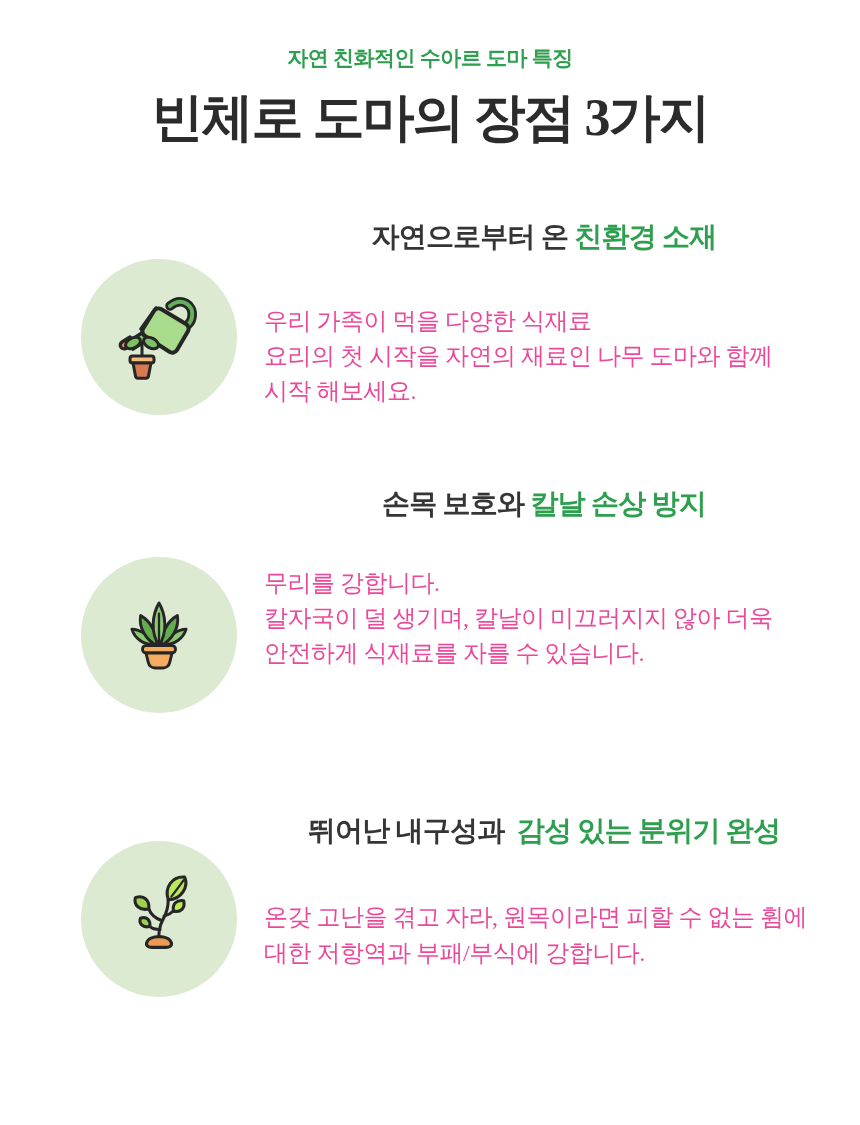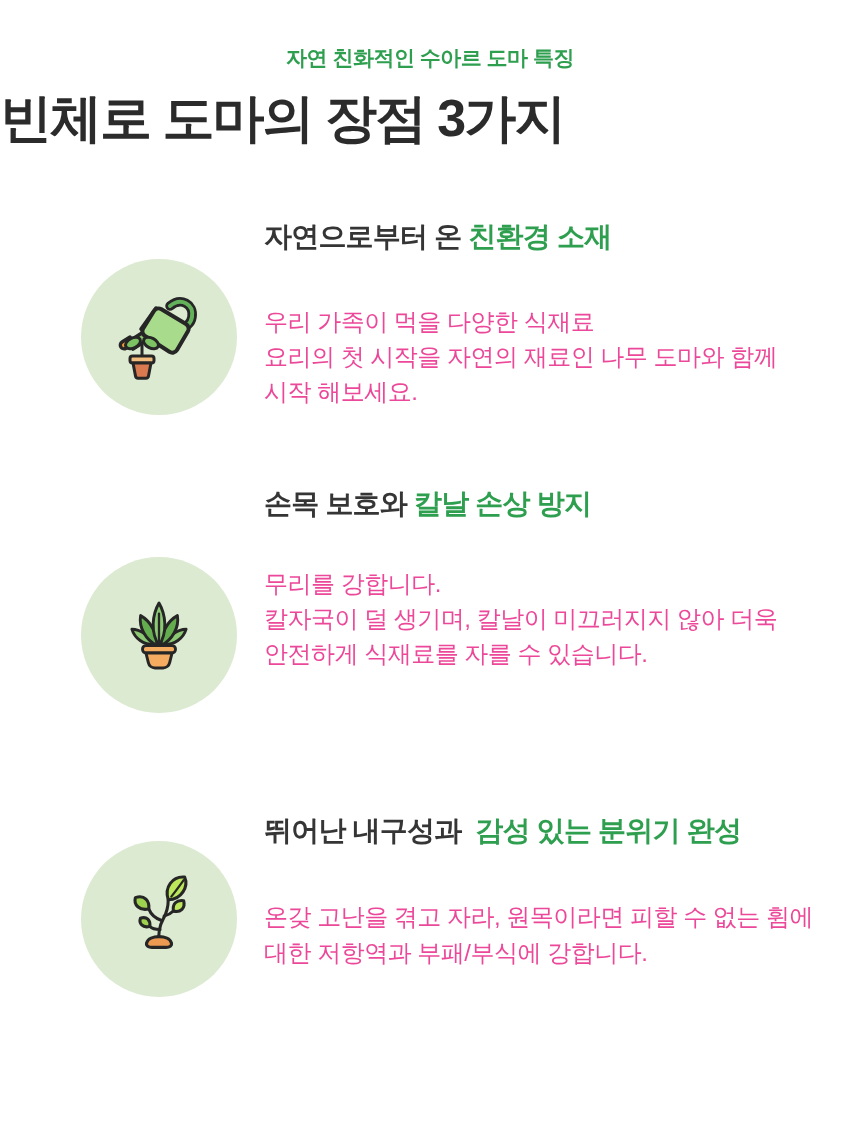--- a/index.html
+++ b/index.html
@@ -1,45 +1,46 @@
 <!DOCTYPE html>
 <html lang="ko"><head>
 <meta charset="utf-8">
 <style>
   html,body{margin:0;padding:0;background:#ffffff;}
   .page{
     position:relative;
     width:860px;height:1125px;
     background:#ffffff;
     overflow:hidden;
-    font-family:Liberation Sans, sans-serif;
+    font-family:Liberation Serif, serif;
   }
   .eyebrow{
     position:absolute;top:45px;left:0;width:860px;
     text-align:center;
     font-size:21px;font-weight:700;line-height:26px;
     color:#2e9e4f;letter-spacing:-0.5px;
   }
   .main-title{
     position:absolute;top:86px;left:0;width:860px;margin:0;
+    text-align:center;
     font-size:52px;font-weight:800;line-height:64px;
     color:#2b2b2b;letter-spacing:-2px;
   }
   .badge{
     position:absolute;left:81px;width:156px;height:156px;
     border-radius:50%;background:#dcead1;
     display:flex;align-items:center;justify-content:center;
   }
   .s1 .badge{top:259px}
   .s2 .badge{top:557px}
   .s3 .badge{top:841px}
   .feature-title{
     position:absolute;left:264px;margin:0;width:560px;
     font-size:28px;font-weight:700;line-height:34px;
-    color:#353535;letter-spacing:-0.8px;white-space:pre;
+    color:#353535;letter-spacing:-0.8px;white-space:pre;text-align:center;
   }
   .feature-title .green{color:#2e9e4f;}
   .s1 .feature-title{top:220px}
   .s2 .feature-title{top:487px}
   .s3 .feature-title{top:814px}
   .feature-body{
     position:absolute;left:264px;width:560px;
     font-size:24px;font-weight:400;line-height:35px;
     color:#ec4899;letter-spacing:-0.5px;
   }

